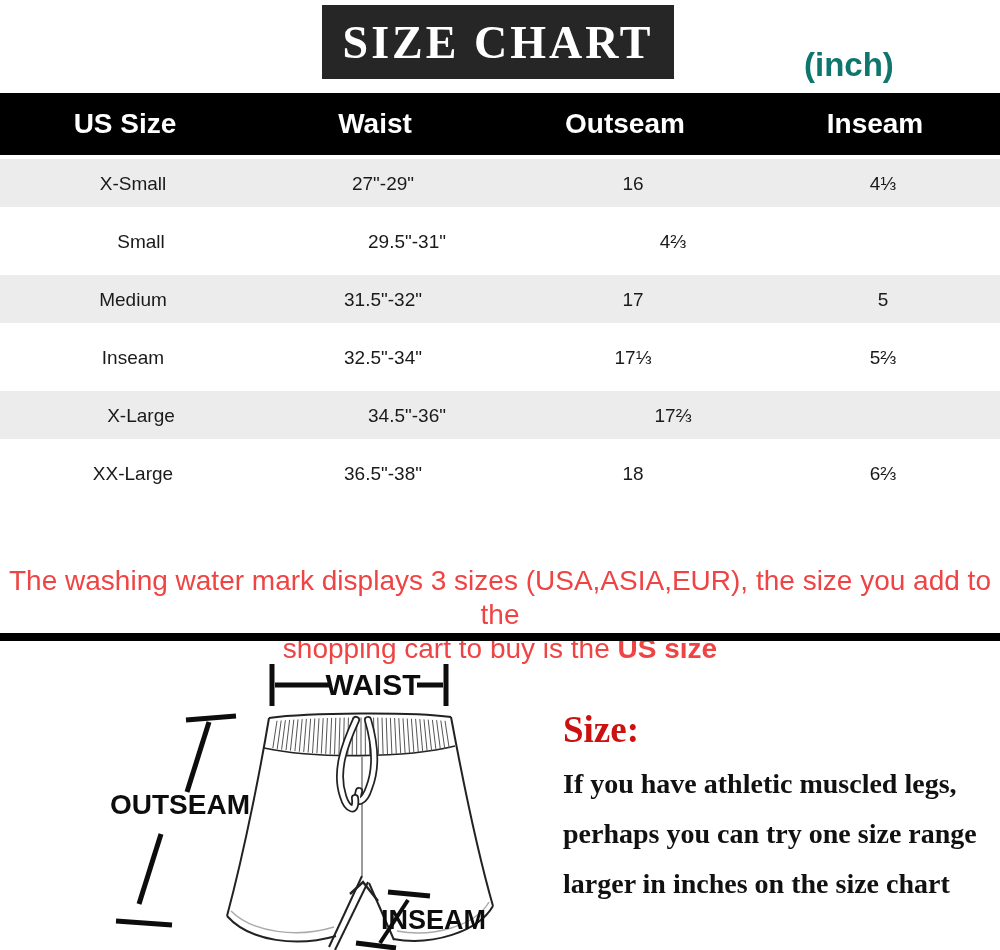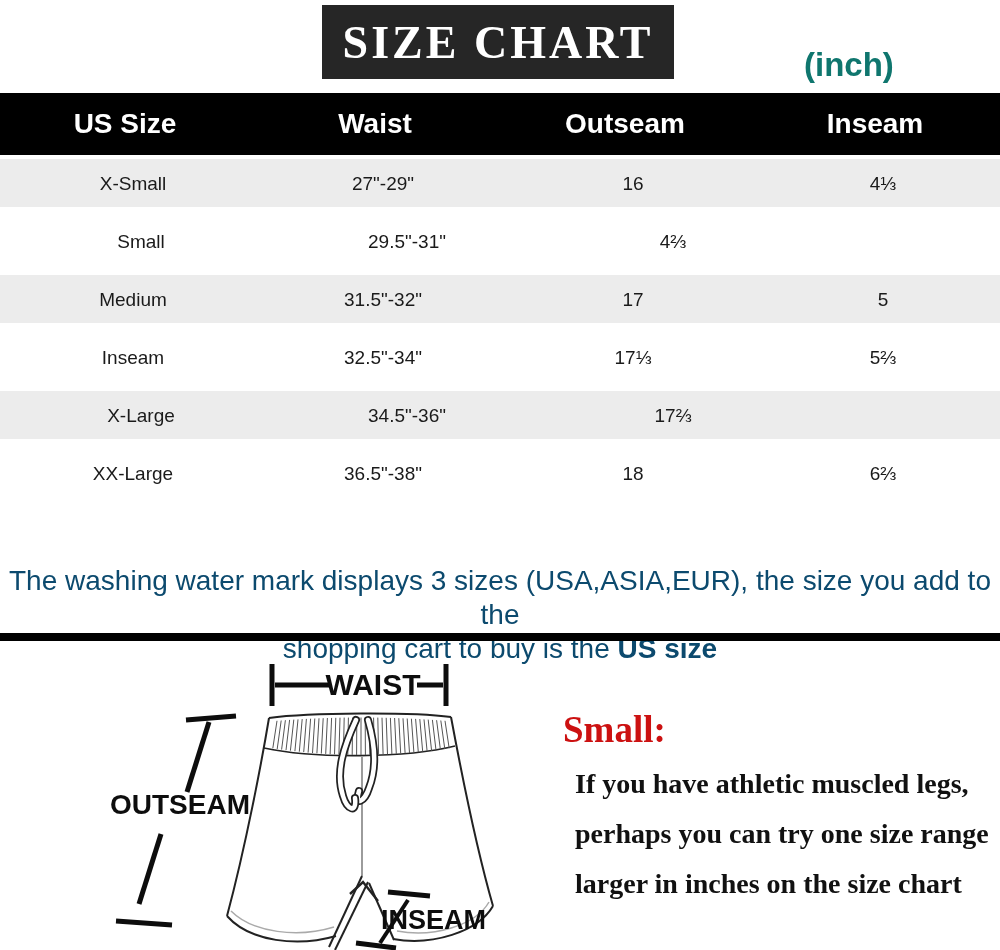--- a/index.html
+++ b/index.html
@@ -17,34 +17,34 @@
   
   .thead{position:absolute;left:0;top:93px;width:1000px;height:62px;background:#000;display:flex;}
   .th{width:250px;text-align:center;line-height:62px;color:#fff;font-weight:bold;font-size:28px;}
   .tbody{position:absolute;left:0;top:155px;width:1000px;}
   .tr{width:1000px;height:58px;display:flex;}
   .tr.shade{background:linear-gradient(to bottom,#fff 0 4px,#ececec 4px 52px,#fff 52px 58px);}
   .td{width:250px;text-align:center;line-height:58px;font-size:19px;color:#1a1a1a;padding-left:16px;}
 
   
   .note{position:absolute;left:0;top:564px;width:1000px;text-align:center;
-        font-size:28px;line-height:34px;color:#0c4a6e;}
+        font-size:28px;line-height:34px;color:#ef4444;}
   .note b{font-weight:bold;}
 
   
   .divider{position:absolute;left:0;top:633px;width:1000px;height:8px;background:#000;}
 
   
   .diagram{position:absolute;left:0;top:640px;width:560px;height:310px;}
   .diagram text{font-family:"Liberation Sans",sans-serif;font-weight:bold;fill:#0d0d0d;}
 
   
   .tips{position:absolute;left:563px;top:708px;width:430px;font-family:"Liberation Serif",serif;}
   .tips-h{font-size:37px;font-weight:bold;margin-bottom:8px;}
-  .tips-line{font-size:28px;font-weight:bold;color:#111;line-height:50px;white-space:nowrap;margin-left:12px;}
+  .tips-line{font-size:28px;font-weight:bold;color:#111;line-height:50px;white-space:nowrap;}
 </style>
 </head>
 <body>
 
 <div id="canvas">
 
   <div class="title-box" style="background: rgb(38, 38, 38);">
     <span>SIZE CHART</span>
   </div>
   <div class="inch">(inch)</div>
@@ -189,19 +189,19 @@
       <path d="M388,252 L430,256"></path>
       <path d="M408,260 L380,303" stroke-width="4"></path>
       <path d="M356,303 L396,308"></path>
     </g>
     <text x="373" y="55" font-size="30" text-anchor="middle">WAIST</text>
     <text x="180" y="174" font-size="28" text-anchor="middle">OUTSEAM</text>
     <text x="381" y="289" font-size="27" text-anchor="start">INSEAM</text>
   </svg>
 
   <div class="tips">
-    <div class="tips-h" style="color: rgb(204, 17, 17);">Small:</div>
+    <div class="tips-h" style="color: rgb(204, 17, 17);">Size:</div>
     <div class="tips-line">If you have athletic muscled legs,</div>
     <div class="tips-line">perhaps you can try one size range</div>
     <div class="tips-line">larger in inches on the size chart</div>
   </div>
 
 </div>
 
 </body></html>

